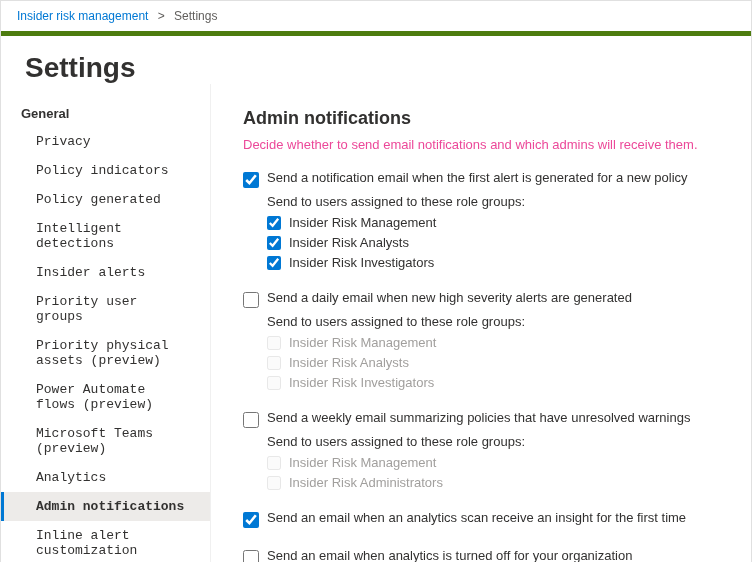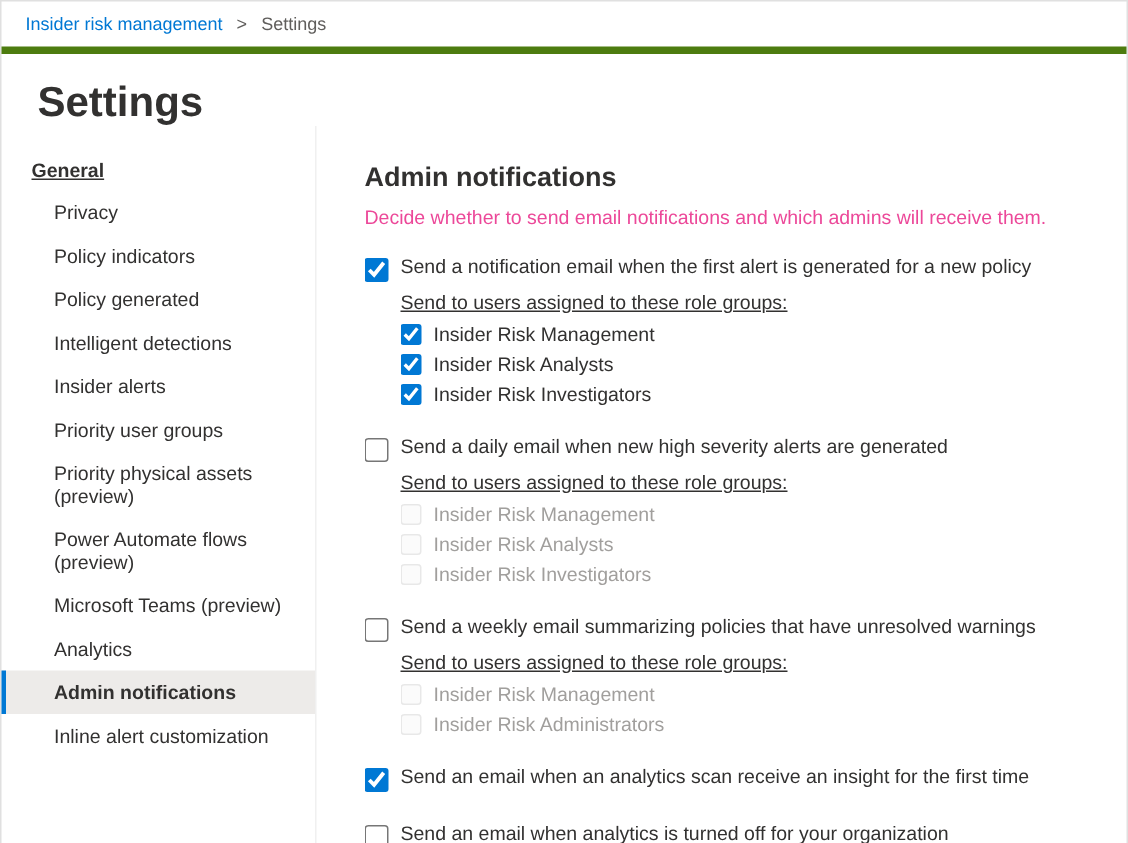--- a/index.html
+++ b/index.html
@@ -35,28 +35,28 @@
       width: 210px;
       min-width: 210px;
       padding: 16px 0;
       border-right: 1px solid #f0f0f0;
     }
     .nav-group-label {
       font-weight: 700;
       font-size: 13px;
       padding: 6px 20px;
       color: #323130;
-      text-decoration: underline;
     }
     .nav-item {
       padding: 7px 20px 7px 32px;
       font-size: 13px;
       color: #323130;
       cursor: pointer;
       border-left: 3px solid transparent;
+      font-family: Liberation Mono, monospace;
     }
     .nav-item.active {
       background: #edebe9;
       font-weight: 600;
       border-left: 3px solid #0078d4;
     }
     .right-panel {
       flex: 1;
       padding: 24px 32px;
       overflow-y: auto;
@@ -95,21 +95,20 @@
     }
     .sub-section {
       margin-left: 24px;
       margin-top: 4px;
       margin-bottom: 8px;
     }
     .sub-section-label {
       font-size: 13px;
       color: #323130;
       margin-bottom: 6px;
-      text-decoration: underline;
     }
     .role-checkbox-row {
       display: flex;
       align-items: center;
       gap: 8px;
       margin-bottom: 5px;
     }
     .role-checkbox-row input[type="checkbox"] {
       width: 14px;
       height: 14px;

